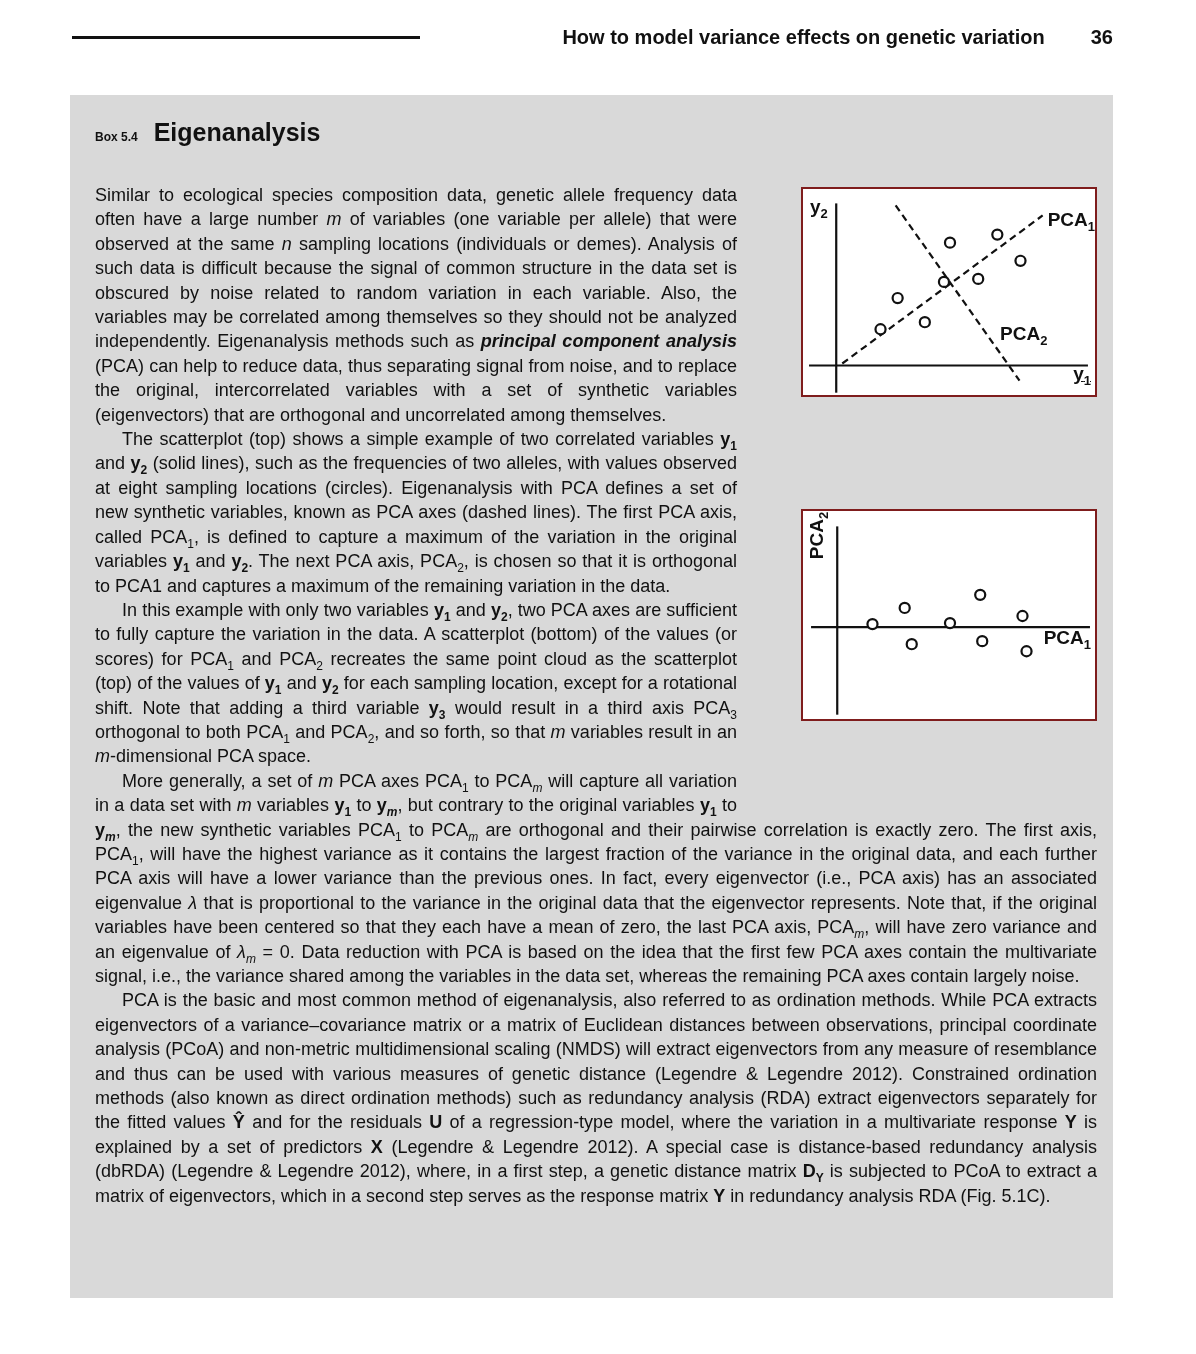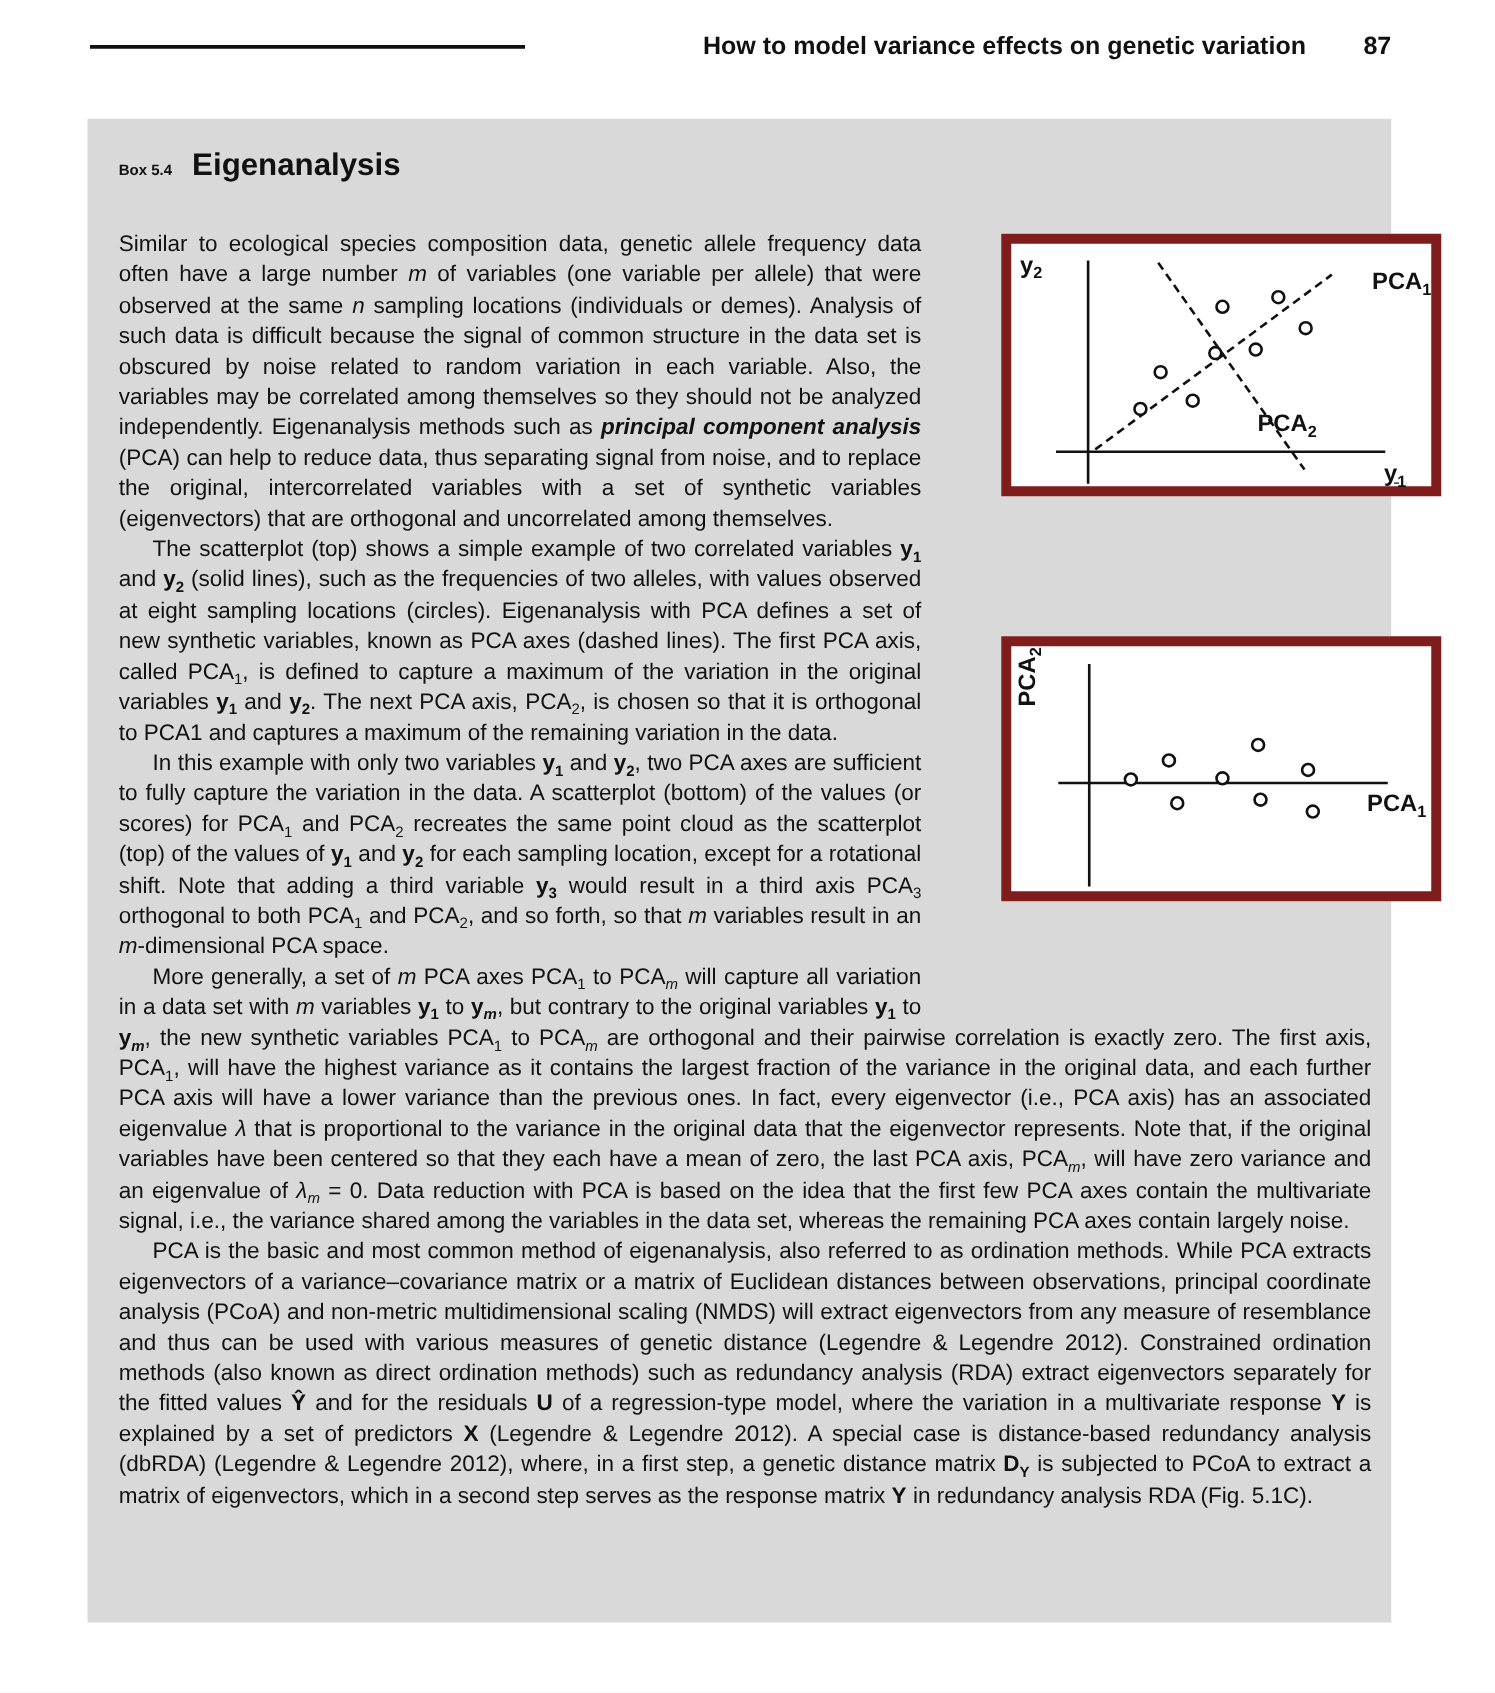--- a/index.html
+++ b/index.html
@@ -31,54 +31,54 @@
     font-size:18px; line-height:24.4px; text-align:justify;
   }
   .box-content i { font-style:italic; }
   .box-content sub { font-size:12px; line-height:0; }
 
   
   .figures-col {
     float:right; width:296px; margin-left:64px; margin-top:4px; margin-bottom:95px;
   }
   .figure {
-    position:relative; width:352px; background:#ffffff;
-    border:8px solid #7f1d1d; box-sizing:border-box;
+    position:relative; width:296px; background:#ffffff;
+    border:2px solid #7f1d1d; box-sizing:border-box;
   }
   .fig-top { height:210px; }
   .fig-bottom { height:212px; margin-top:112px; }
   .figure svg { position:absolute; left:0; top:0; width:100%; height:100%; display:block; }
   .ax   { stroke:#111; stroke-width:2.2; }
   .dash { stroke:#111; stroke-width:2.2; stroke-dasharray:7 4.5; fill:none; }
   .pt   { fill:#ffffff; stroke:#111; stroke-width:2.2; }
 
   .flabel {
     position:absolute; font-weight:bold; font-size:19px; line-height:1;
     white-space:nowrap; color:#111; text-align:left;
   }
   .flabel sub { font-size:13px; line-height:0; }
   .lbl-top-y2   { left:7px;   top:8px; }
   .lbl-top-pca1 { right:0px;  top:21px; }
   .lbl-top-pca2 { left:197px; top:135px; }
-  .lbl-top-y1   { right:20px; top:175px;text-decoration:underline; }
+  .lbl-top-y1   { right:4px; top:175px;text-decoration:underline; }
   .lbl-bot-pca2 { left:-10px; top:15px; transform:rotate(-90deg); }
   .lbl-bot-pca1 { right:4px;  top:117px; }
 
   .para { margin:0; text-indent:27px; }
   .para.first { text-indent:0; }
 </style>
 </head>
 <body>
 
 <div class="page">
 
   <header class="page-header">
     <span class="header-rule"></span>
     <span class="header-title">How to model variance effects on genetic variation</span>
-    <span class="page-number">87</span>
+    <span class="page-number">36</span>
   </header>
 
   <section class="box">
     <div class="box-heading">
       <span class="box-label">Box 5.4</span><span class="box-title">Eigenanalysis</span>
     </div>
 
     <div class="box-content">
 
       <div class="figures-col">

